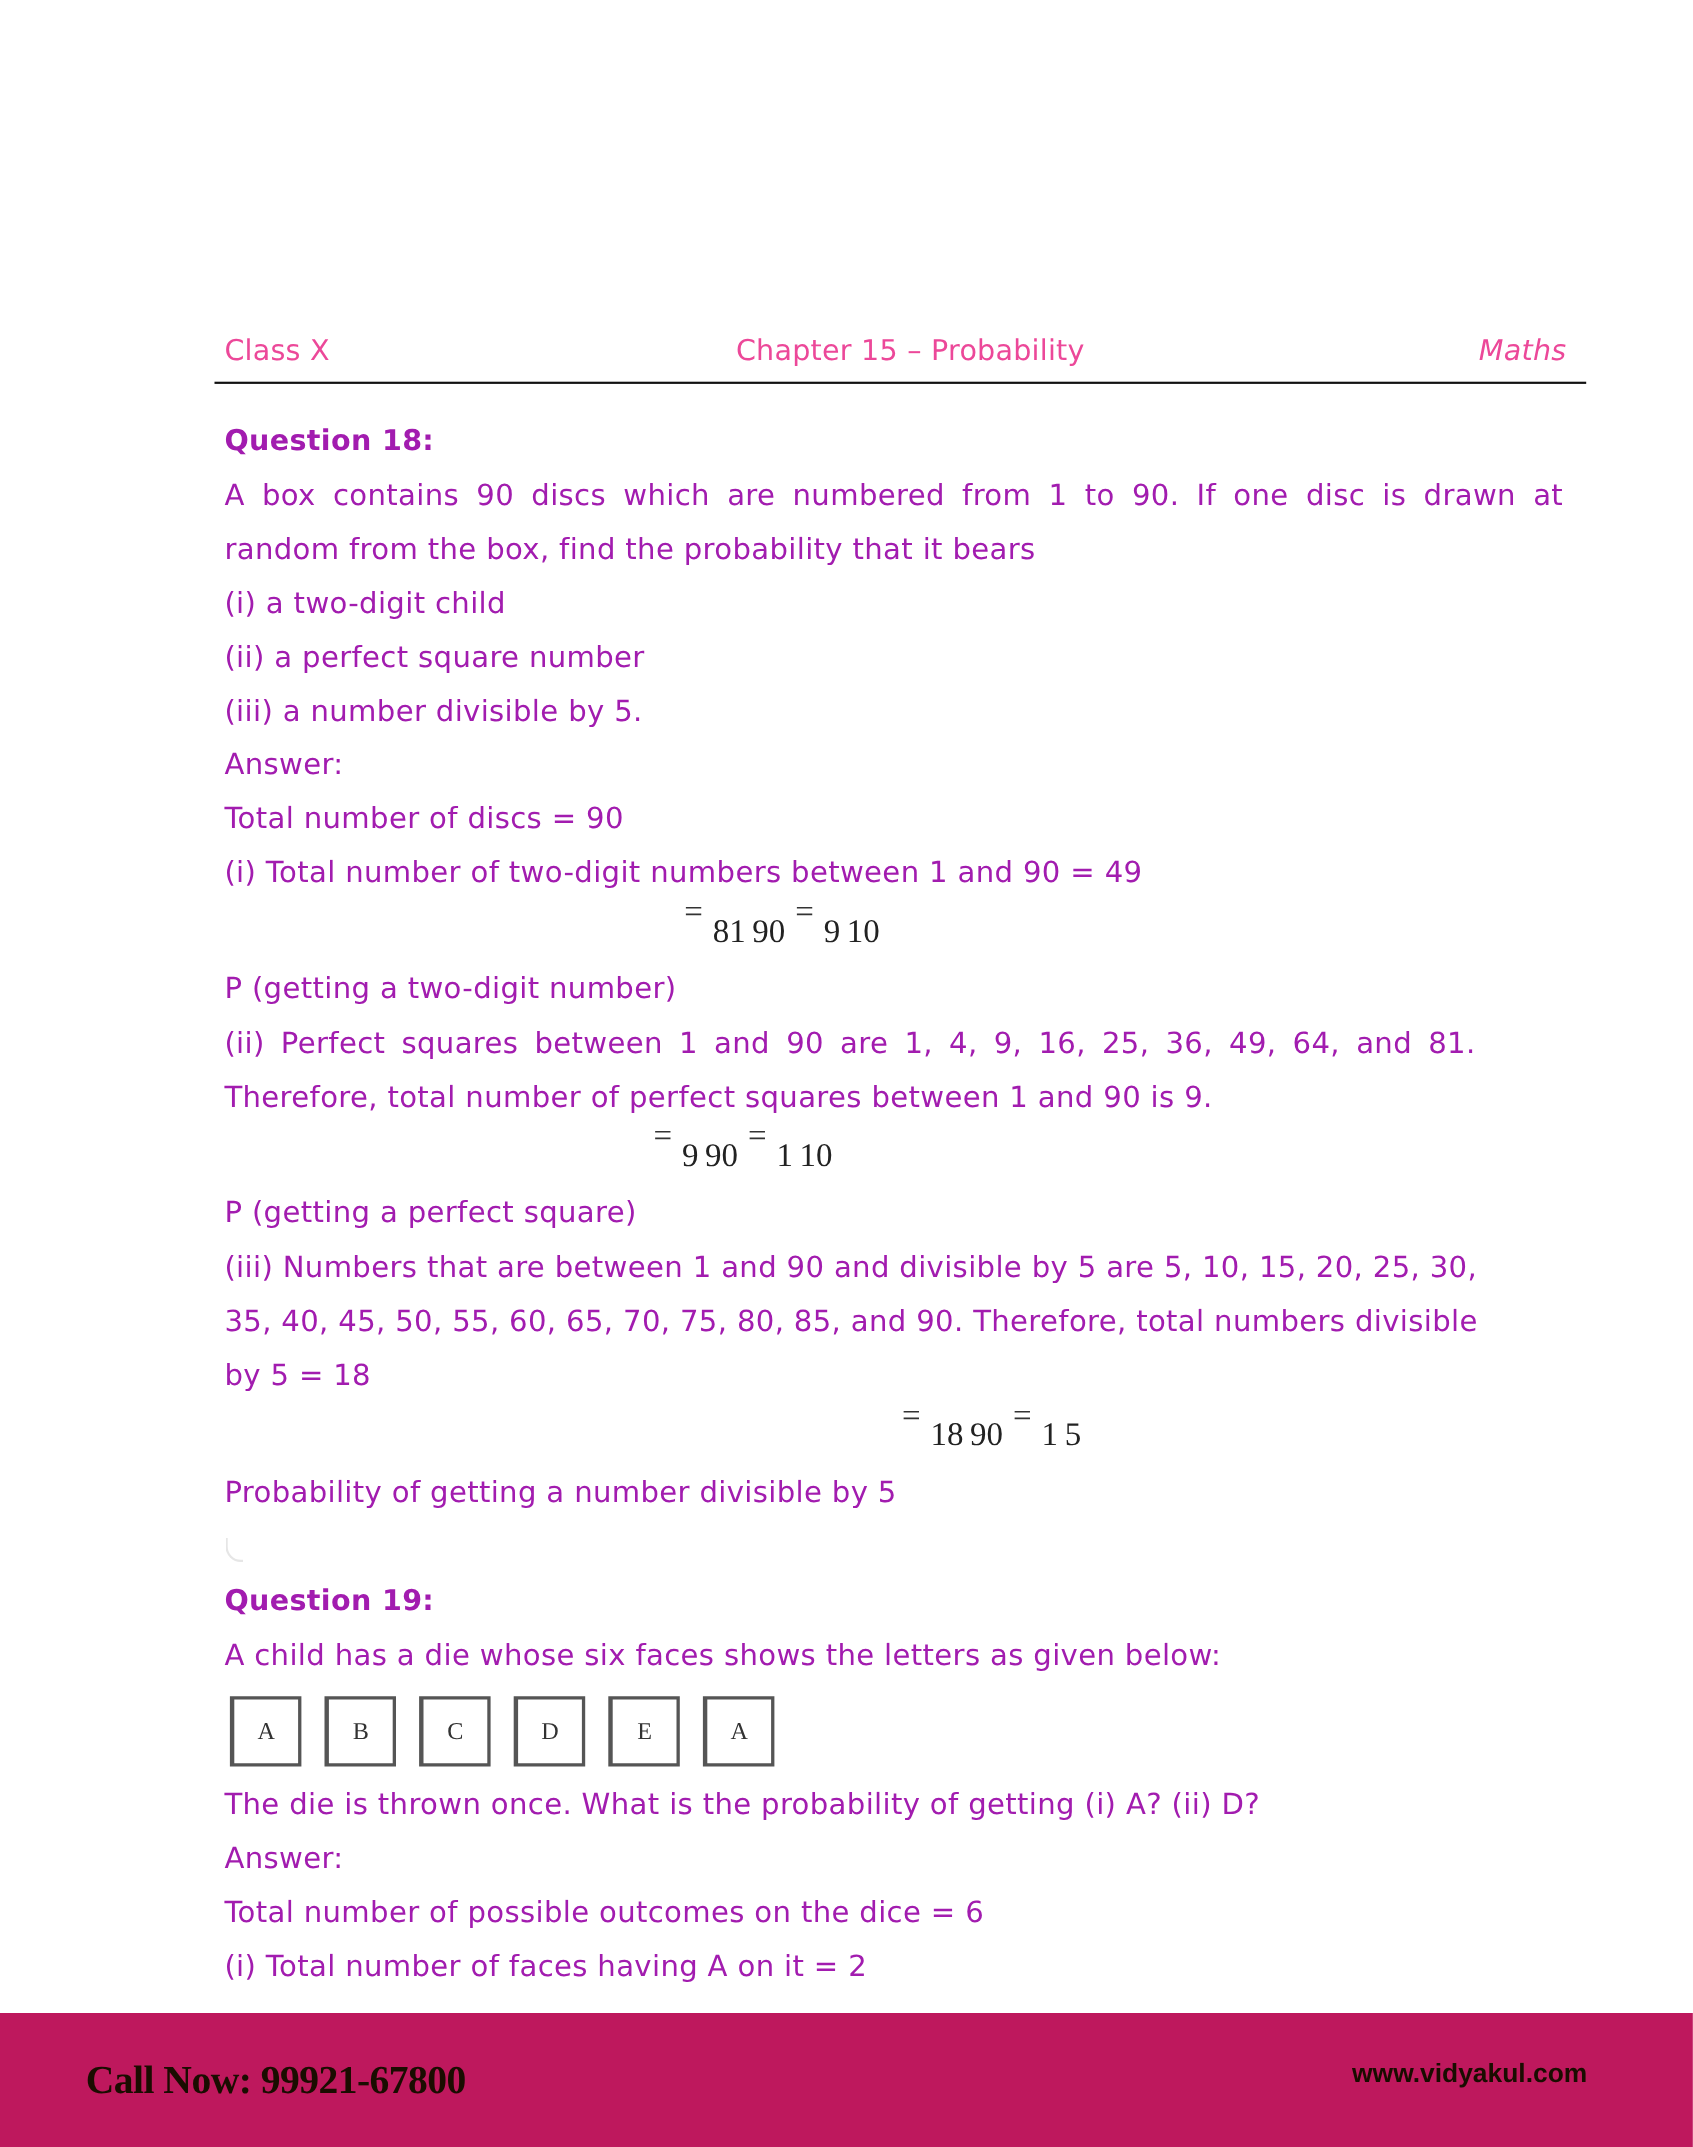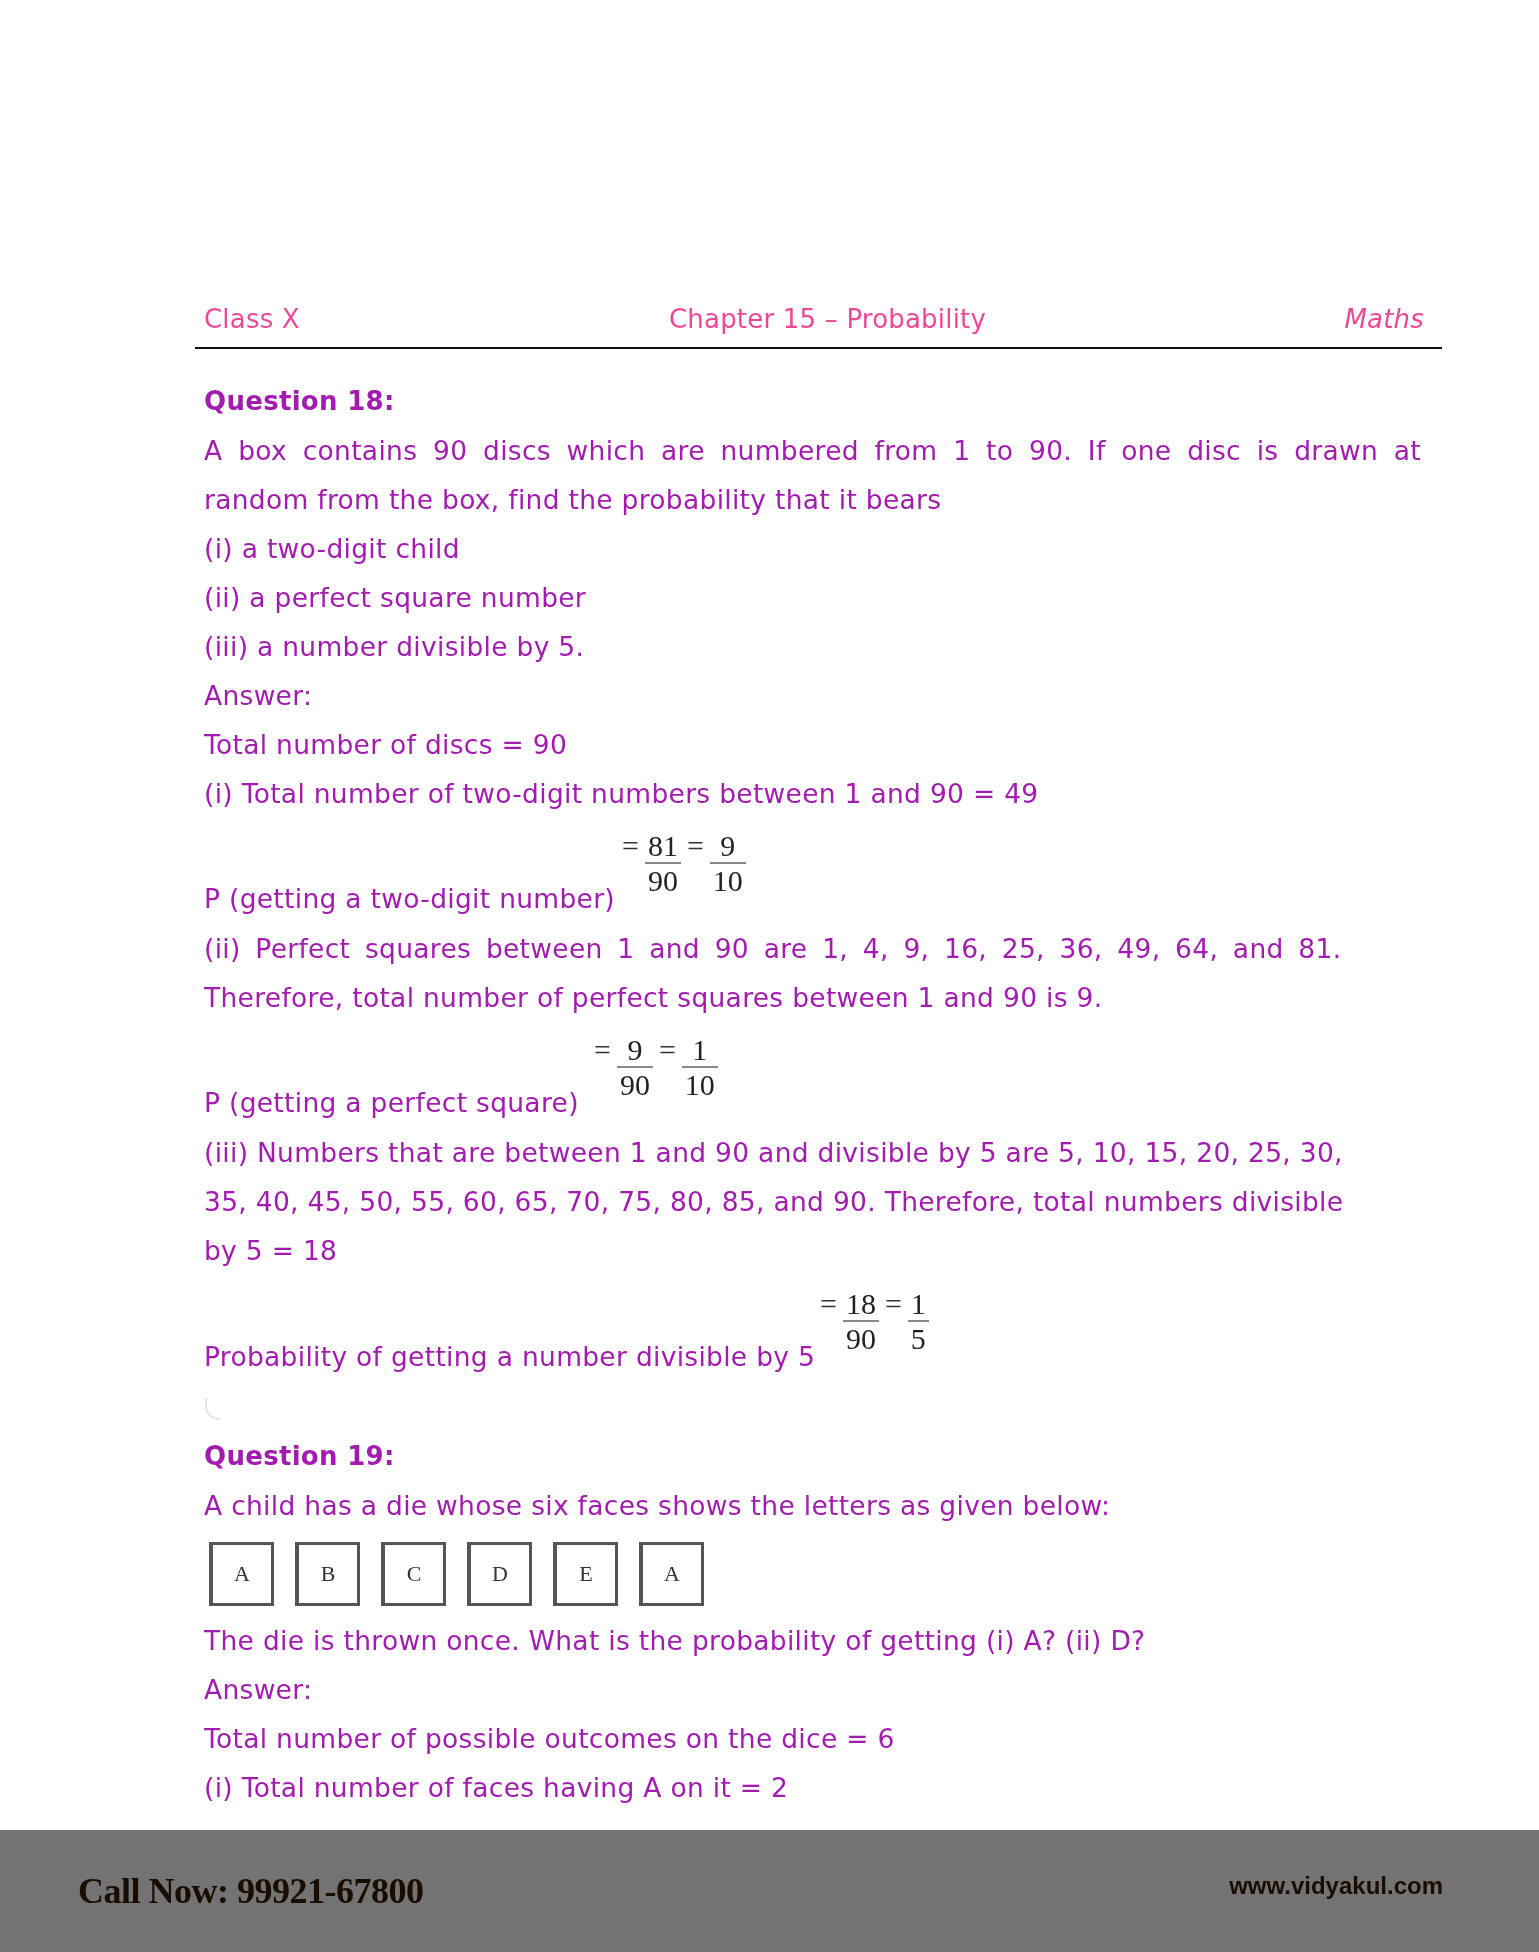--- a/index.html
+++ b/index.html
@@ -12,32 +12,32 @@
   #hdr-left { left: 204px; }
   #hdr-center { left: 669px; }
   #hdr-right { right: 115px; font-style: italic; }
   .rule { position: absolute; left: 195px; width: 1247px; top: 347px; height: 2px; background: #111; }
 
   .line { position: absolute; left: 204px; font-size: 26.5px; white-space: nowrap; color: #a21caf; letter-spacing: 0.3px; }
   .qlabel { color: #a21caf; font-weight: bold; font-size: 26px; }
   .just { word-spacing: 6px; }
 
   .frac-group { position: absolute; font-family: "Liberation Serif", "DejaVu Serif", serif; font-size: 30px; color: #222; display: flex; align-items: center; }
-  .frac { display: inline-flex; flex-direction: column; align-items: center; margin: 0 4px; }
+  .frac { display: inline-flex; flex-direction: row; align-items: center; margin: 0 4px; }
   .frac .num { line-height: 32px; padding: 0 3px; }
   .frac .bar { height: 1.5px; background: #888; align-self: stretch; }
   .frac .den { line-height: 34px; padding: 0 3px; }
   .eq { font-size: 30px; color: #333; margin: 0 2px; position: relative; top: -18px; }
 
   .faint-mark { position: absolute; left: 205px; top: 1398px; width: 14px; height: 20px; border-left: 2px solid #e6e6e6; border-bottom: 2px solid #e6e6e6; border-radius: 0 0 0 14px; }
 
   .die-row { position: absolute; left: 209px; top: 1542px; display: flex; gap: 21px; }
   .die-face { width: 58px; height: 58px; border: 3px solid #555; border-left-width: 4px; display: flex; align-items: center; justify-content: center; font-family: "Liberation Serif", serif; font-size: 22px; color: #333; background: #fff; }
 
-  .footer { position: absolute; left: 0; top: 1830px; width: 1539px; height: 122px; background: #737373; }
+  .footer { position: absolute; left: 0; top: 1830px; width: 1539px; height: 122px; background: #be185d; }
   .footer-left { position: absolute; left: 78px; top: 40px; font-family: "Liberation Serif", serif; font-weight: bold; font-size: 36px; color: #1a0d00; letter-spacing: -0.5px; }
   .footer-right { position: absolute; right: 96px; top: 42px; font-family: Liberation Sans, sans-serif; font-weight: bold; font-size: 24px; color: #1a0d00; }
 </style>
 </head>
 <body>
 
 <div class="hdr" id="hdr-left">Class X</div>
 <div class="hdr" id="hdr-center">Chapter 15 – Probability</div>
 <div class="hdr" id="hdr-right">Maths</div>
 <div class="rule"></div>

